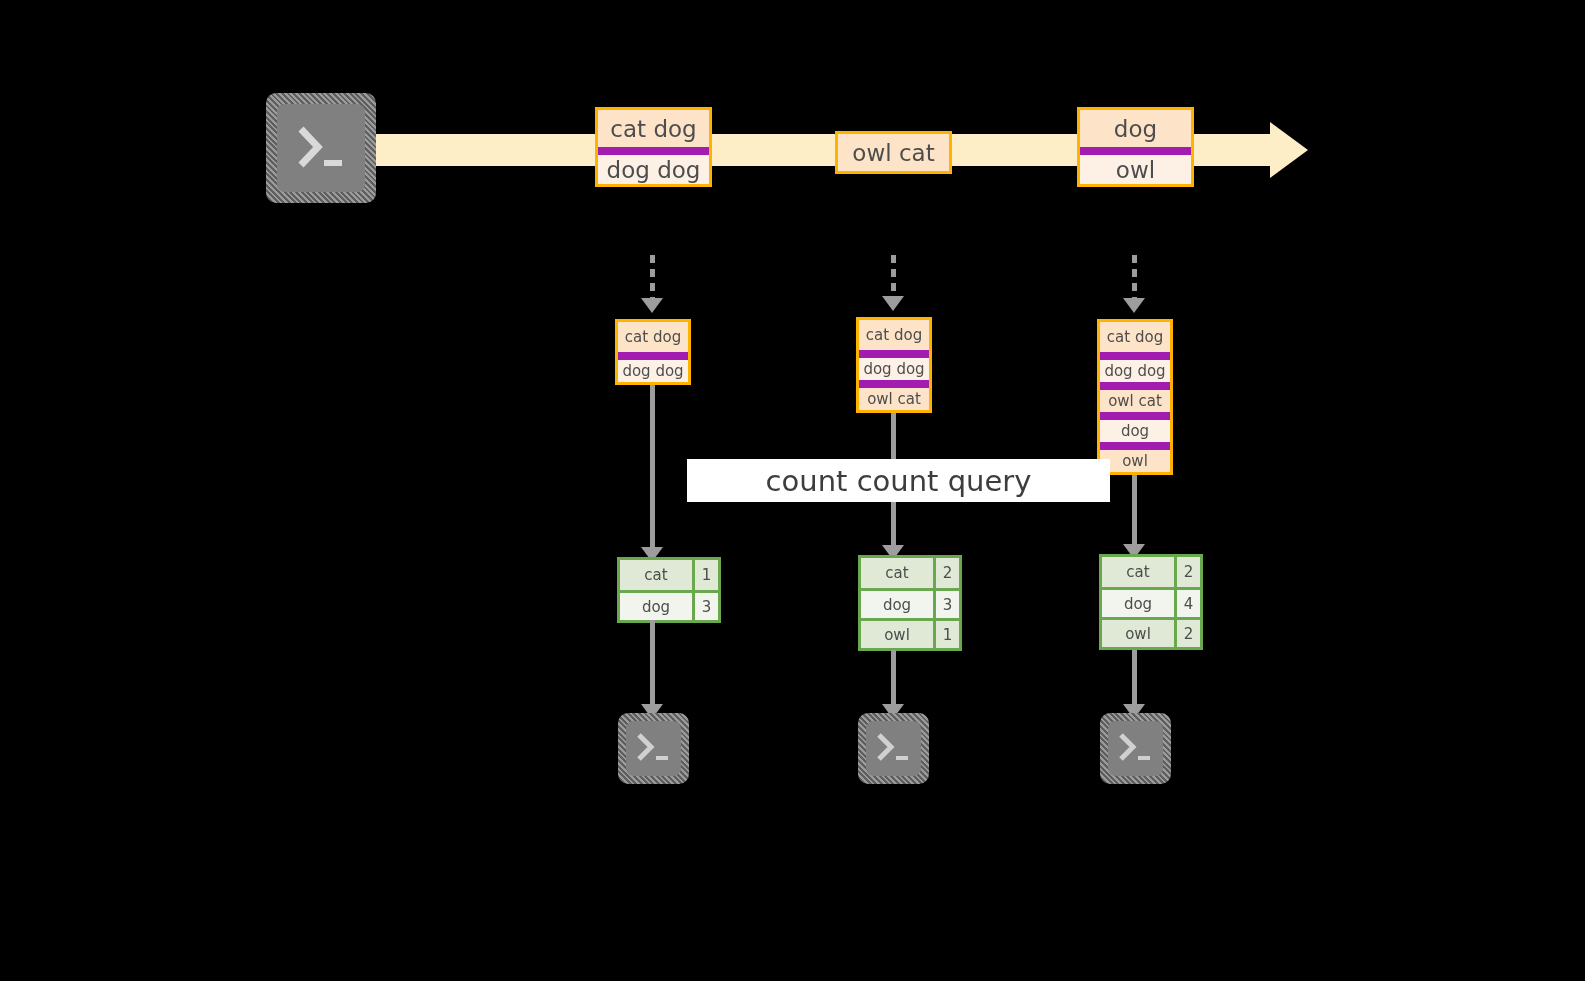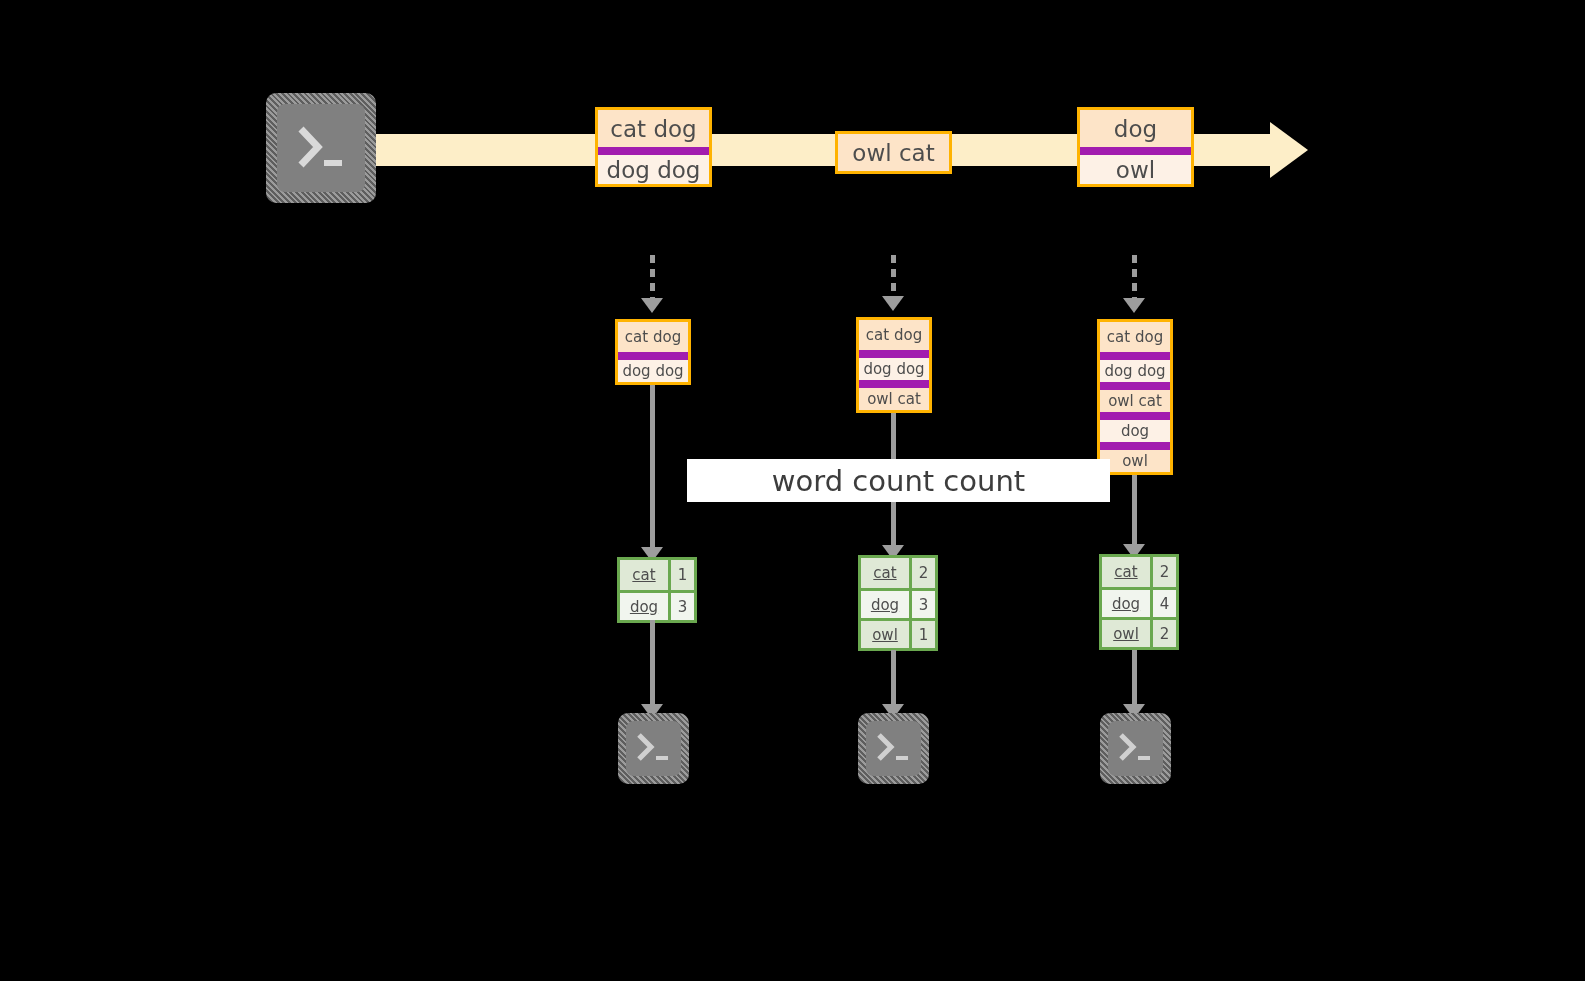--- a/index.html
+++ b/index.html
@@ -39,21 +39,21 @@
   
   .obox.small .orow{height:30px;font-size:15px;}
 
   
   .gbox{position:absolute;box-sizing:border-box;border:3px solid #6aa84f;
         display:flex;flex-direction:column;}
   .grow{display:flex;box-sizing:border-box;height:30px;}
   .grow.sep{border-top:3px solid #6aa84f;}
   .gcell{box-sizing:border-box;display:flex;align-items:center;
          justify-content:center;color:#4d4d4d;font-size:15px;white-space:nowrap;}
-  .gcell.k{width:48px;text-decoration:underline;}
+  .gcell.k{width:72px;}
   .gcell.v{width:26px;border-left:3px solid #6aa84f;}
   .grow.dark .gcell{background:#dfe9d6;}
   .grow.light .gcell{background:#f1f5ee;}
 
   
   .vline{position:absolute;width:5px;background:#9d9d9d;}
   .vline.dash{background:none;
       background-image:linear-gradient(#9d9d9d 60%,transparent 0);
       background-size:5px 14px;background-repeat:repeat-y;}
   .vhead{position:absolute;width:0;height:0;
@@ -202,15 +202,15 @@
 
   <div class="term" style="left:1100px;top:713px;width:71px;height:71px;">
     <div class="hatch"></div>
     <div class="inner" style="left:8px;top:8px;width:55px;height:55px;"></div>
     <svg width="71" height="71" viewBox="0 0 71 71">
       <path d="M21 22 L33 34 L21 46" fill="none" stroke="#d0d0d0" stroke-width="5" stroke-linecap="butt"></path>
       <path d="M38 45 L50 45" fill="none" stroke="#d0d0d0" stroke-width="4"></path>
     </svg>
   </div>
 
-  <div class="qlabel" style="left:687px;top:459px;width:423px;height:43px;">word count count</div>
+  <div class="qlabel" style="left:687px;top:459px;width:423px;height:43px;">count count query</div>
 
 </div>
 
 </body></html>

